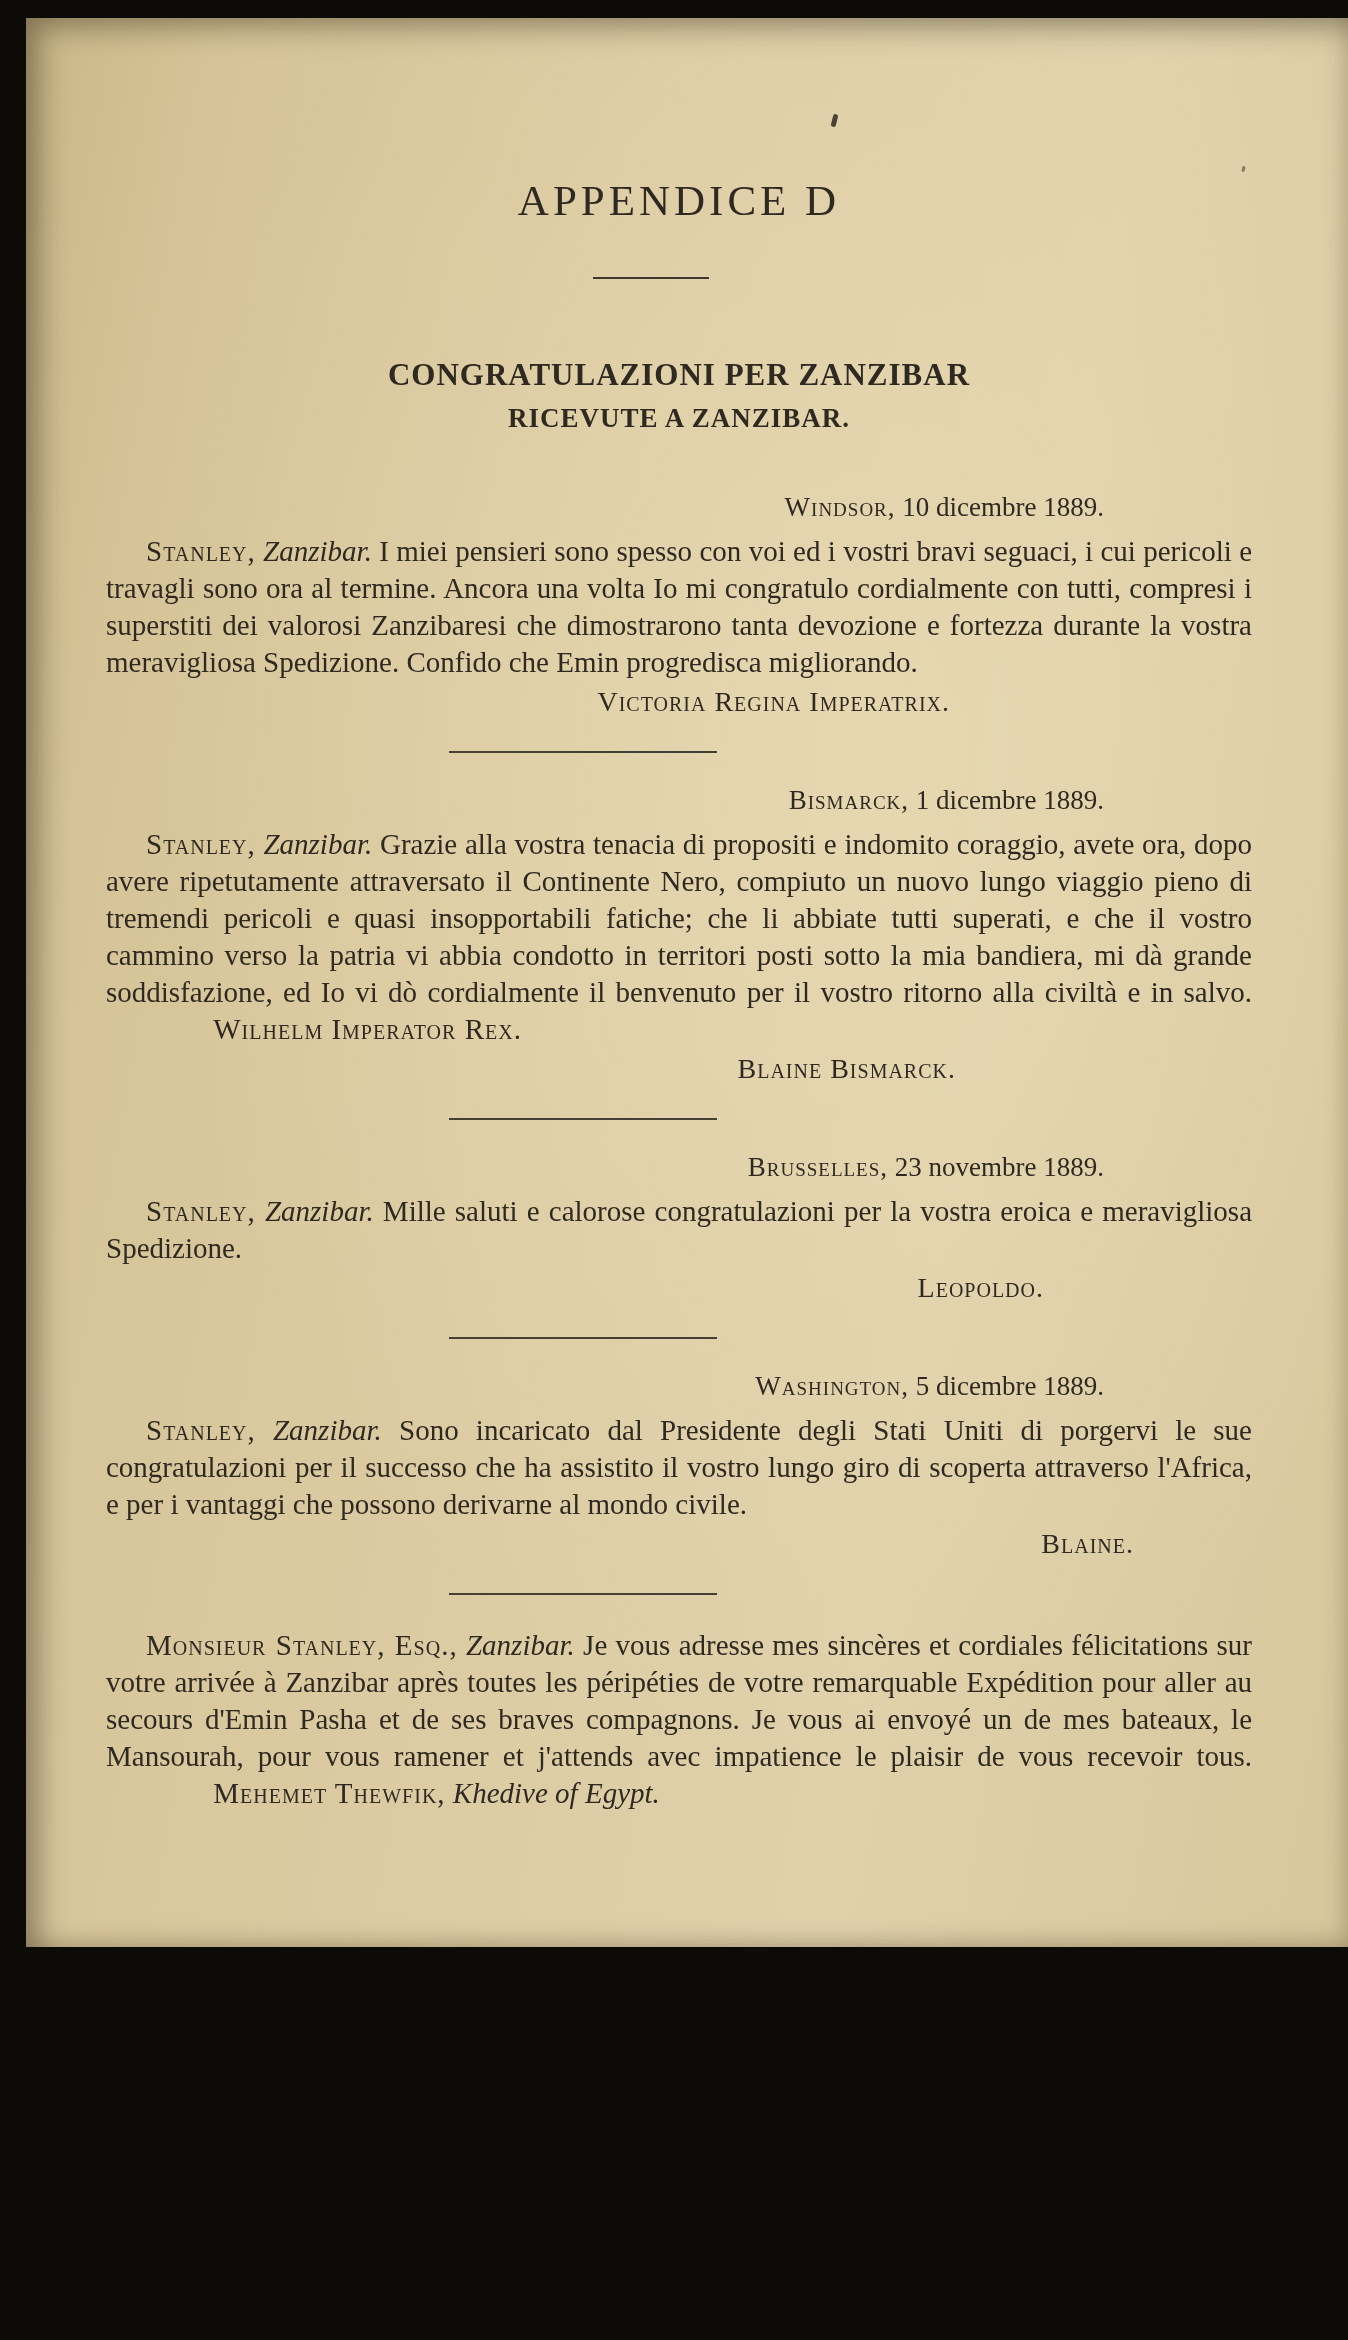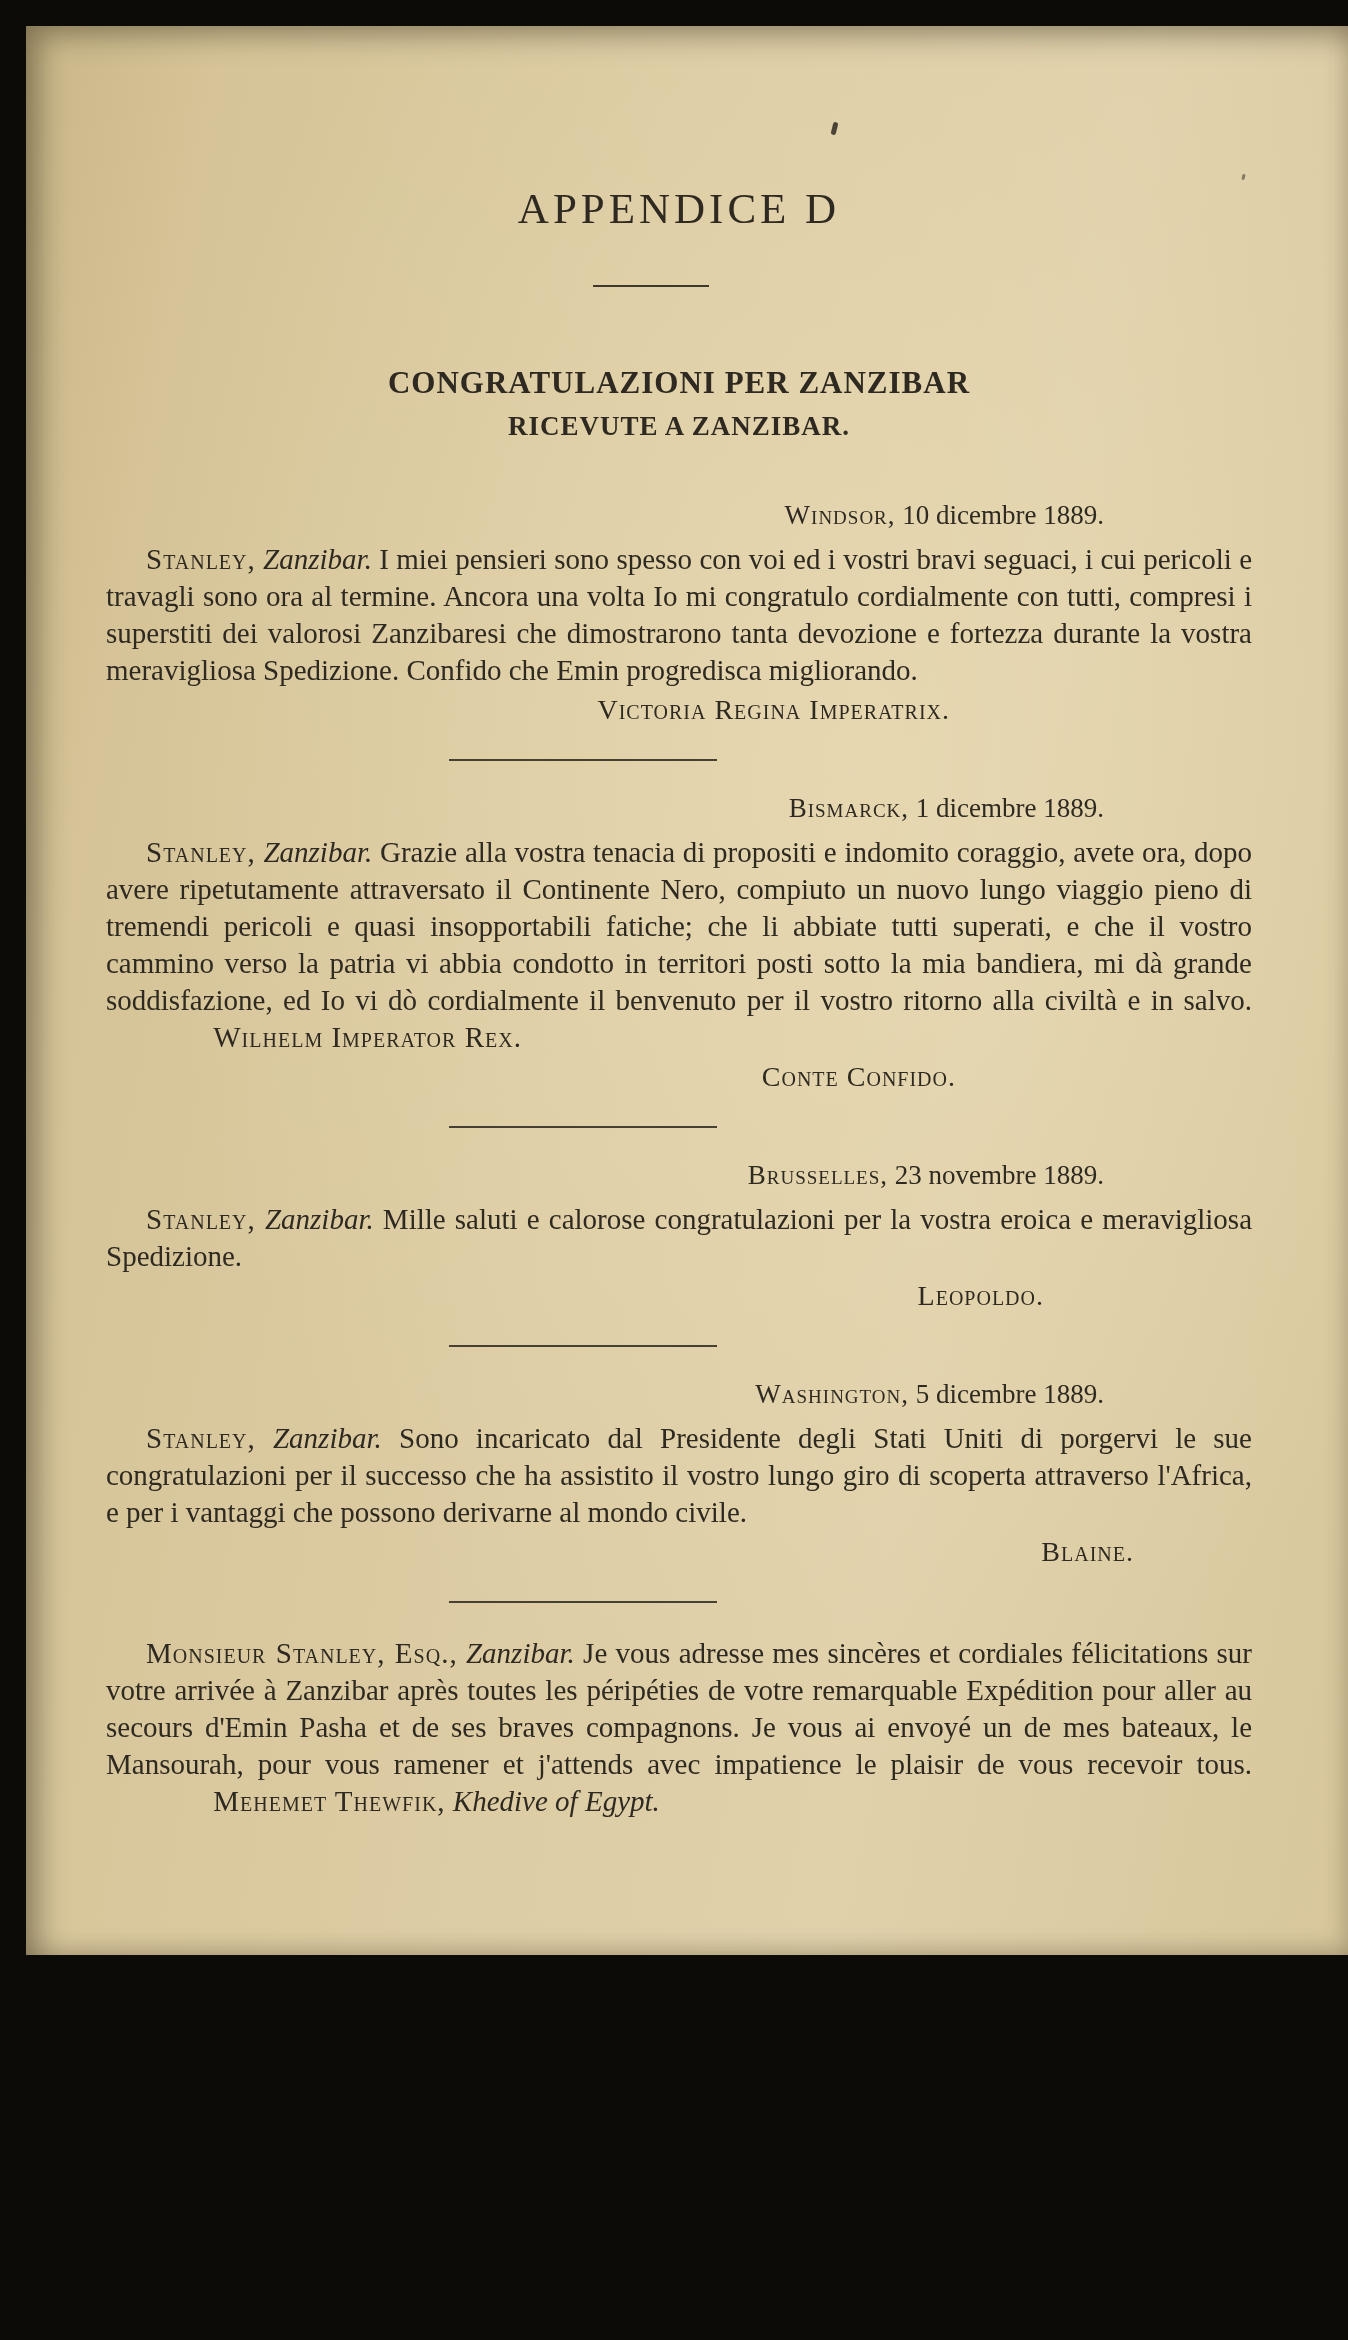--- a/index.html
+++ b/index.html
@@ -7,21 +7,21 @@
     position: relative;
     width: 1348px;
     height: 2340px;
     background: #0d0b08;
     overflow: hidden;
     font-family: "Liberation Serif", "DejaVu Serif", serif;
   }
   .page {
     position: absolute;
     left: 26px;
-    top: 26px;
+    top: 18px;
     width: 1322px;
     height: 1929px;
     background:
       radial-gradient(ellipse at 62% 38%, rgba(236,222,184,0.55), rgba(0,0,0,0) 60%),
       linear-gradient(100deg, #c9b788 0%, #d6c498 12%, #dccba2 40%, #e0d1ab 68%, #d8c79c 100%);
     box-shadow: inset 14px 10px 28px rgba(30,22,10,0.35), inset -4px -6px 22px rgba(60,45,20,0.18);
     color: #2f2a21;
   }
   .content {
     padding: 158px 96px 40px 80px;
@@ -140,21 +140,21 @@
           <span>1 dicembre 1889.</span>
         </div>
         <p class="tbody">
           <span class="sc">Stanley,</span>
           <span class="it">Zanzibar.</span>
           <span>Grazie alla vostra tenacia di propositi e indomito coraggio, avete ora, dopo avere ripetutamente attraversato il Continente Nero, compiuto un nuovo lungo viaggio pieno di tremendi pericoli e quasi insopportabili fatiche; che li abbiate tutti superati, e che il vostro cammino verso la patria vi abbia condotto in territori posti sotto la mia bandiera, mi dà grande soddisfazione, ed Io vi dò cordialmente il benvenuto per il vostro ritorno alla civiltà e in salvo.</span>
           <span class="gap"></span>
           <span class="sc">Wilhelm Imperator Rex.</span>
         </p>
         <div class="signature sig-bismarck">
-          <span class="sc">Conte Confido.</span>
+          <span class="sc">Blaine Bismarck.</span>
         </div>
       </section>
 
       <div class="sep-rule"></div>
 
       <section class="telegram">
         <div class="dateline">
           <span class="sc">Brusselles,</span>
           <span>23 novembre 1889.</span>
         </div>

